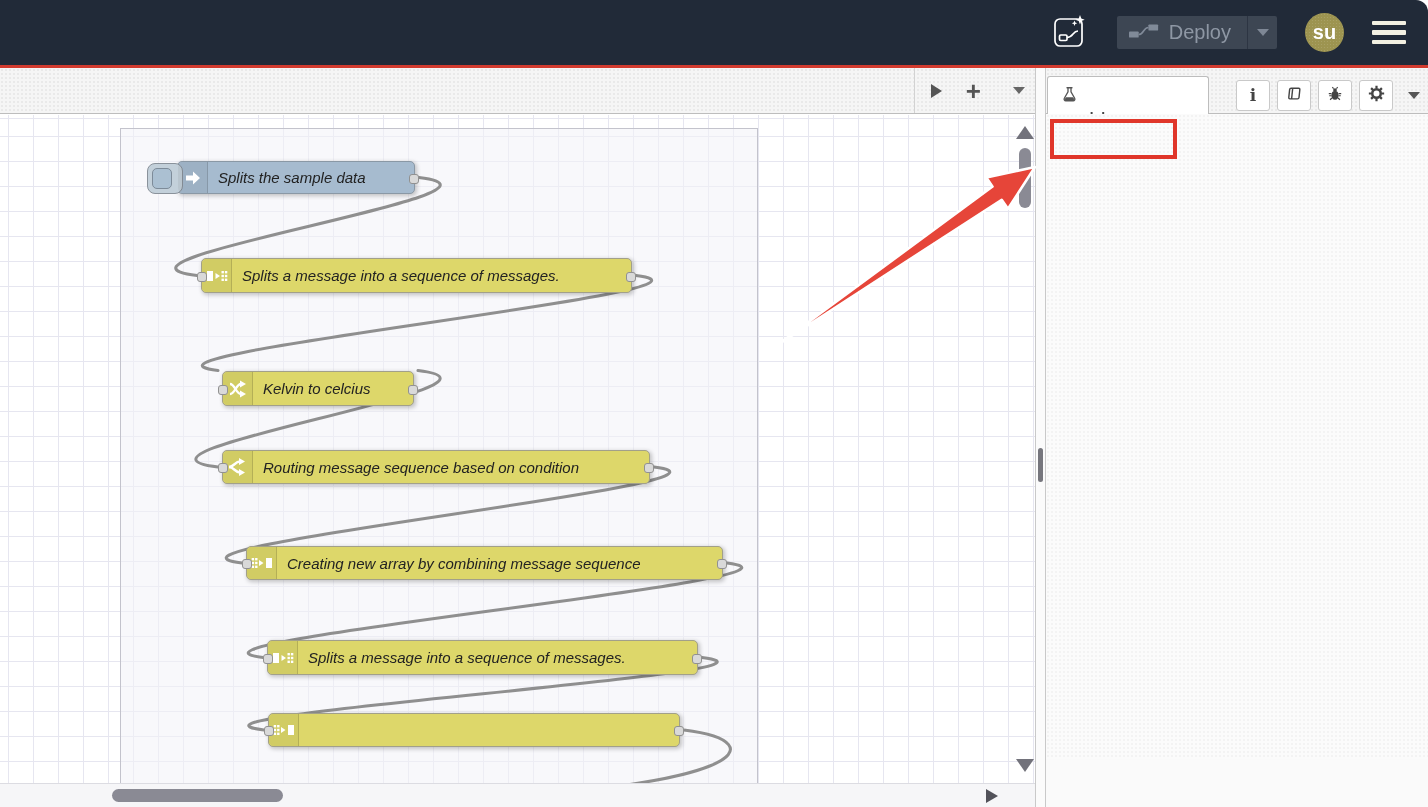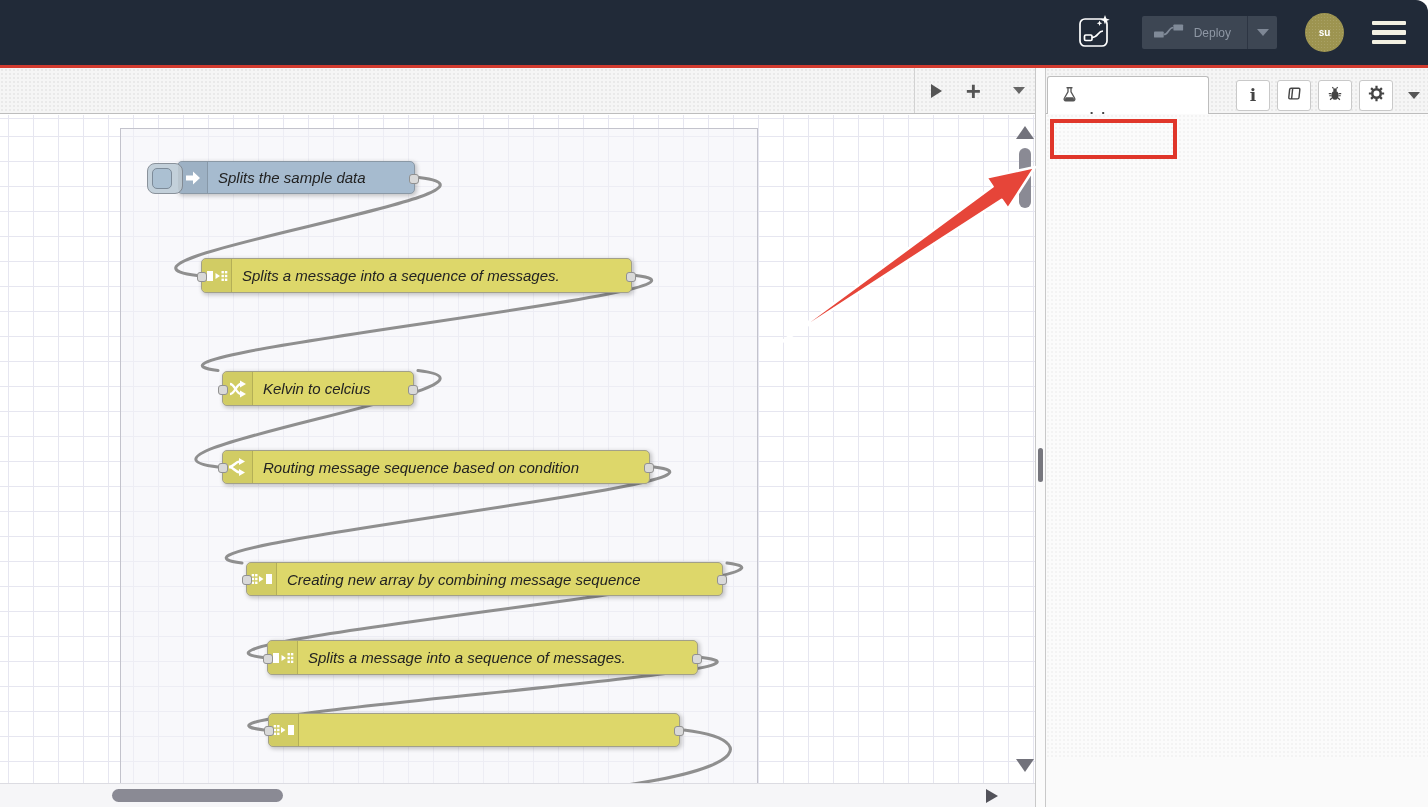--- a/index.html
+++ b/index.html
@@ -7,24 +7,24 @@
   body { font-family:"Liberation Sans", sans-serif; }
   .screen { position:relative; width:1428px; height:807px; overflow:hidden; background:#fff; }
 
   
   .header { position:absolute; left:0; top:0; width:1428px; height:65px; background:#212a38; border-top-right-radius:12px; }
   .accent-line { position:absolute; left:0; top:65px; width:1428px; height:3px; background:#d23a2e; }
   .hdr-right { position:absolute; right:22px; top:0; height:65px; display:flex; align-items:center; gap:28px; }
   .ai-btn { width:38px; height:38px; display:flex; align-items:center; justify-content:center; cursor:pointer; }
   .deploy-btn { display:flex; align-items:center; height:33px; background:#3d4653; border-radius:2px; cursor:pointer; }
   .deploy-main { display:flex; align-items:center; gap:10px; padding:0 16px 0 12px; }
-  .deploy-label { color:#8e97a4; font-size:12px; }
+  .deploy-label { color:#8e97a4; font-size:20px; }
   .deploy-caret { width:30px; height:33px; display:flex; align-items:center; justify-content:center; border-left:1px solid #2d3543; }
   .caret-down { width:0; height:0; border-left:6px solid transparent; border-right:6px solid transparent; border-top:7px solid #7e8795; }
-  .avatar { width:39px; height:39px; border-radius:50%; background:#9d9450; color:#fff; font-size:10px; font-weight:bold; display:flex; align-items:center; justify-content:center; cursor:pointer;
+  .avatar { width:39px; height:39px; border-radius:50%; background:#9d9450; color:#fff; font-size:20px; font-weight:bold; display:flex; align-items:center; justify-content:center; cursor:pointer;
             background-image:radial-gradient(rgba(255,255,255,0.12) 1px, transparent 1px); background-size:3px 3px; }
   .hamburger { display:flex; flex-direction:column; gap:5px; cursor:pointer; padding:4px 0; }
   .hamburger span { display:block; width:34px; height:4.5px; background:#f3f0e2; border-radius:1px; }
 
   
   .tabbar { position:absolute; left:0; top:68px; width:1035px; height:46px; background:#f5f5f5; border-bottom:1px solid #bdbdbd;
             background-image:radial-gradient(rgba(0,0,0,0.05) 1px, transparent 1px); background-size:4px 4px; }
   .tabbar-icons { position:absolute; right:10px; top:0; height:100%; display:flex; align-items:center; gap:24px; border-left:1px solid #d2d2d2; padding-left:16px; }
   .tri-right { width:0; height:0; border-top:7px solid transparent; border-bottom:7px solid transparent; border-left:11px solid #555; cursor:pointer; }
   .plus-icon { color:#555; font-size:26px; font-weight:bold; line-height:20px; cursor:pointer; }
@@ -198,21 +198,21 @@
                 <path d="M1 9 C6 9 7 14.5 12 14.5"></path>
               </g>
               <path d="M11 0l6 3.5-6 3.5z" fill="#fff"></path>
               <path d="M11 11l6 3.5-6 3.5z" fill="#fff"></path>
             </svg>
           </div>
           <span class="nlabel">Routing message sequence based on condition</span>
           <div class="port in" style="top: 12px;"></div>
           <div class="port out" style="top: 12px;"></div>
         </div>
-        <div class="node" style="left: 246px; top: 431px; width: 477px; height: 34px; background: rgb(221, 215, 106); border: 1px solid rgb(162, 160, 138); margin-top: 16px;">
+        <div class="node" style="left: 246px; top: 431px; width: 477px; height: 34px; background: rgb(221, 215, 106); border: 1px solid rgb(162, 160, 138);">
           <div class="icon-region">
             <svg width="22" height="16" viewBox="0 0 22 16">
               <g fill="#fff">
                 <rect x="0.7" y="3" width="2.4" height="2.4"></rect>
                 <rect x="4.1" y="3" width="2.4" height="2.4"></rect>
                 <rect x="0.7" y="6.8" width="2.4" height="2.4"></rect>
                 <rect x="4.1" y="6.8" width="2.4" height="2.4"></rect>
                 <rect x="0.7" y="10.6" width="2.4" height="2.4"></rect>
                 <rect x="4.1" y="10.6" width="2.4" height="2.4"></rect>
               </g>

